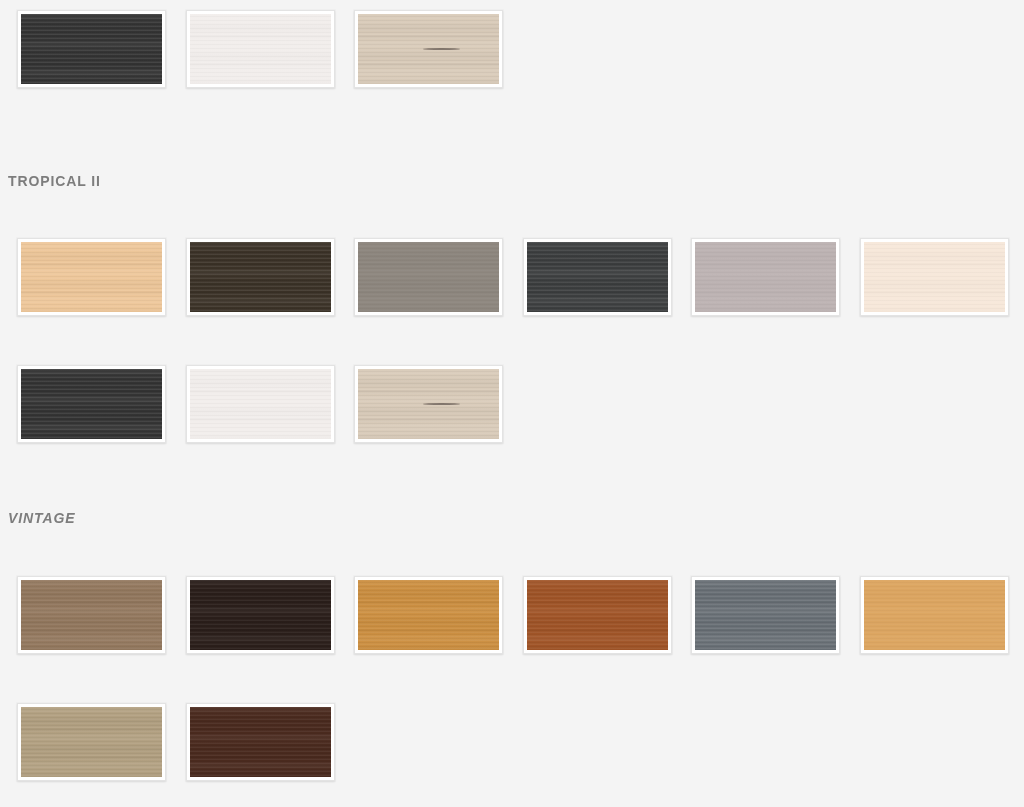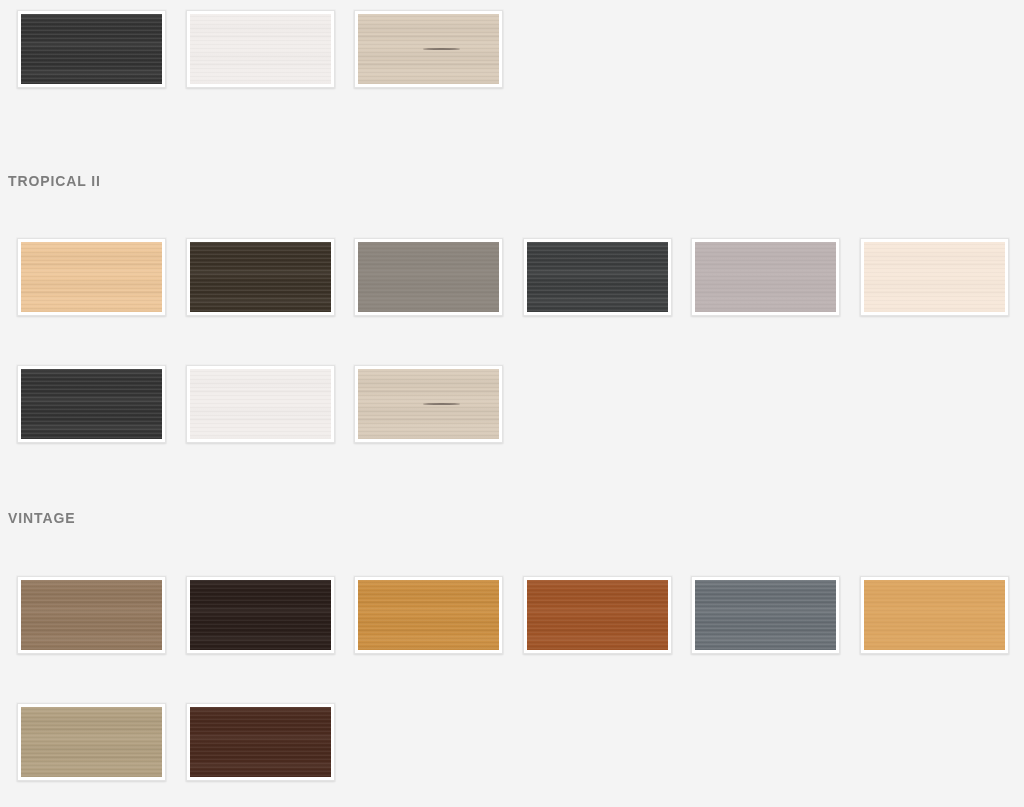--- a/index.html
+++ b/index.html
@@ -159,21 +159,21 @@
       </div>
       <div class="swatch grain-soft" title="arctic-white" style="left: 186px;">
         <div class="swatch-inner" style="background-color: rgb(242, 238, 236);"></div>
       </div>
       <div class="swatch grain-medium" title="pale-driftwood" style="left: 354px;">
         <div class="swatch-inner" style="background-color: rgb(217, 203, 185);">
           <span class="knot"></span>
         </div>
       </div>
     </div>
-    <div class="section-heading" style="top: 511px;">VINTAGE</div>
+    <div class="section-heading" style="top: 511px; font-style: italic;">VINTAGE</div>
     <div class="swatch-row" style="top: 576px;">
       <div class="swatch grain-medium" title="weathered-walnut" style="left: 17px;">
         <div class="swatch-inner" style="background-color: rgb(147, 120, 94);"></div>
       </div>
       <div class="swatch grain-medium" title="dark-ebony" style="left: 186px;">
         <div class="swatch-inner" style="background-color: rgb(42, 30, 26);"></div>
       </div>
       <div class="swatch grain-medium" title="golden-oak" style="left: 354px;">
         <div class="swatch-inner" style="background-color: rgb(204, 143, 65);"></div>
       </div>

